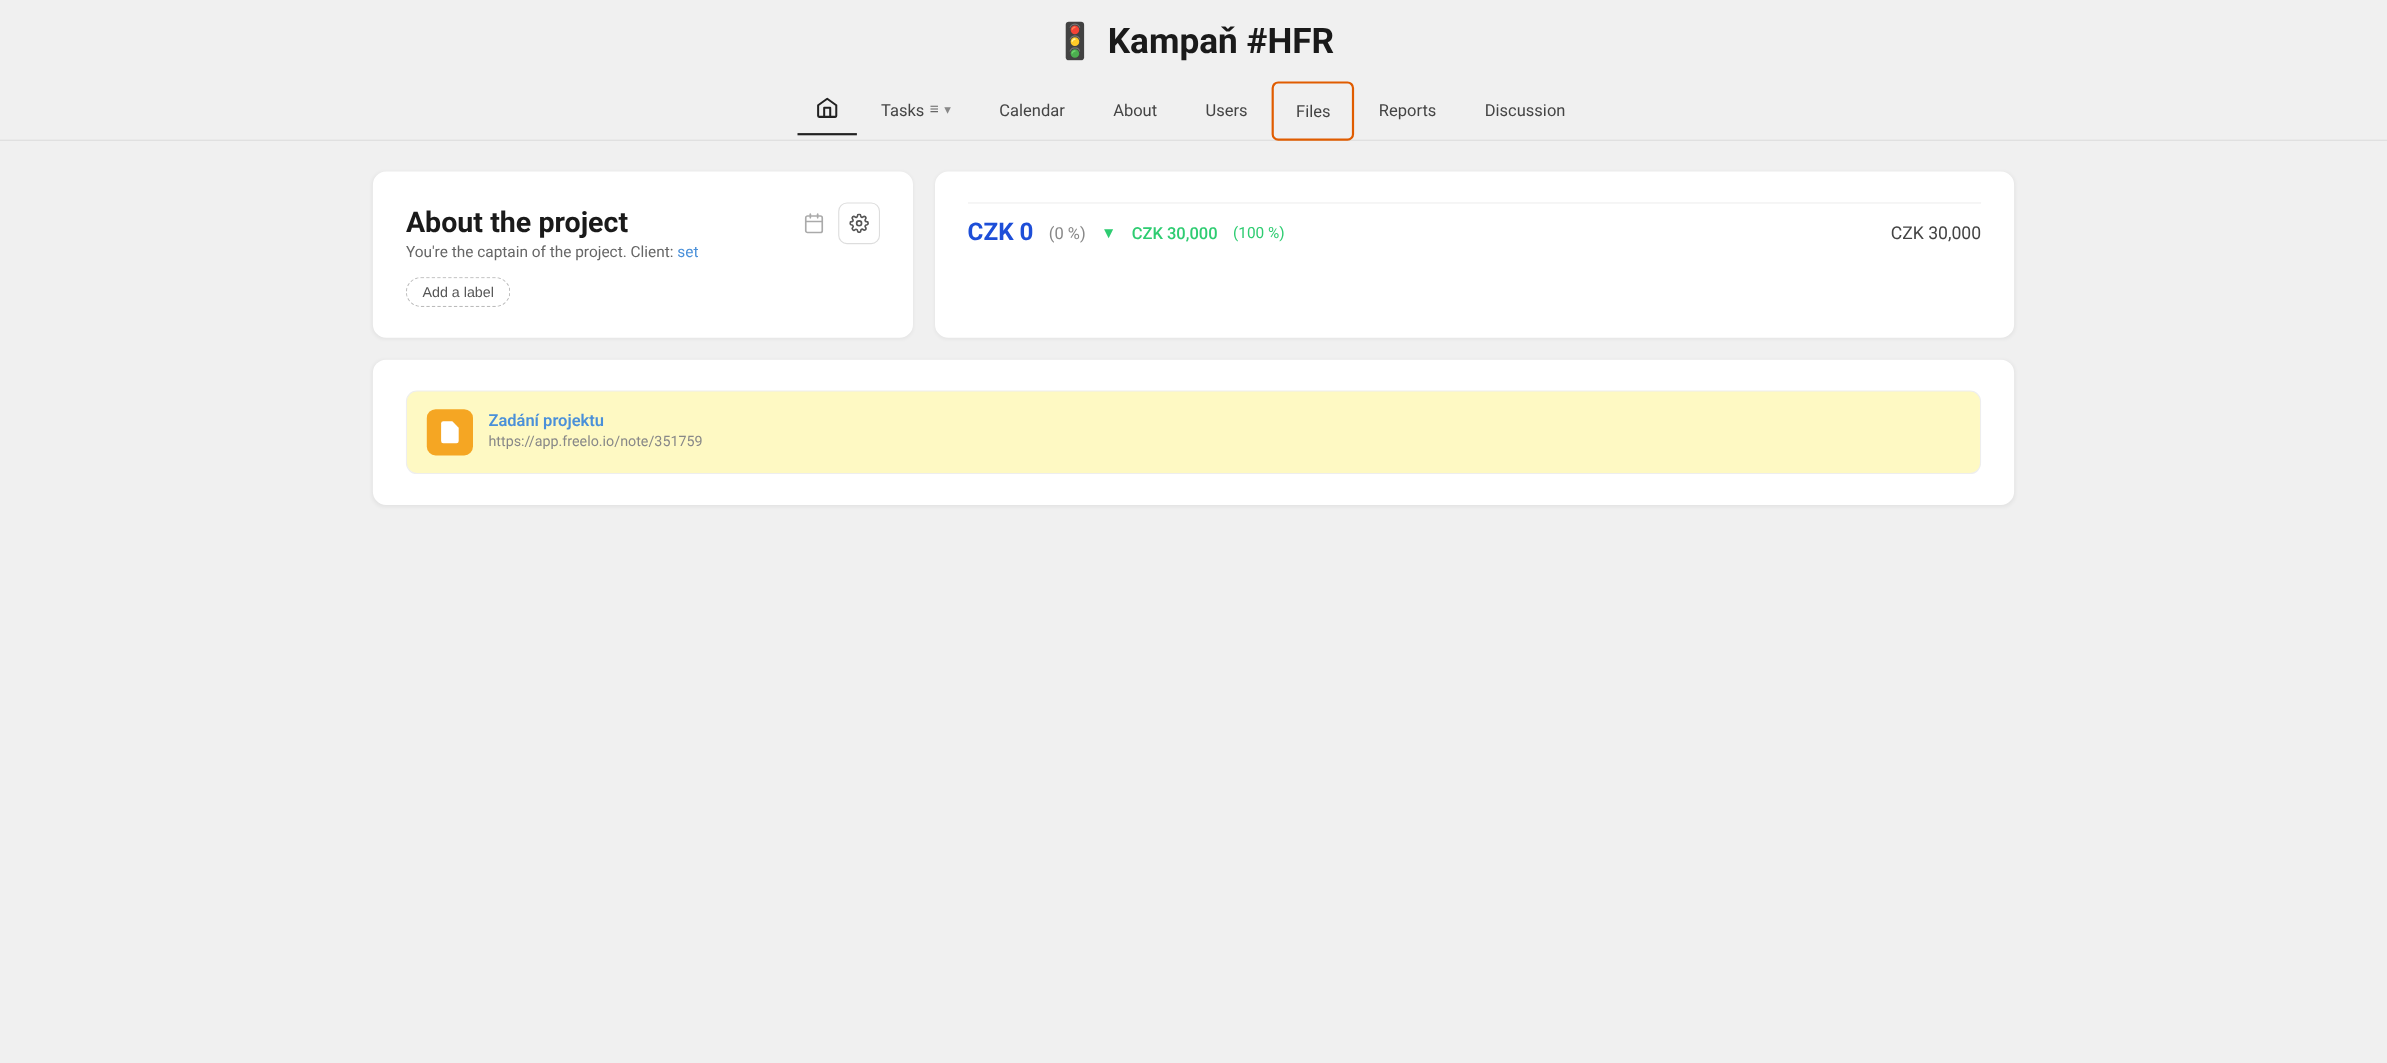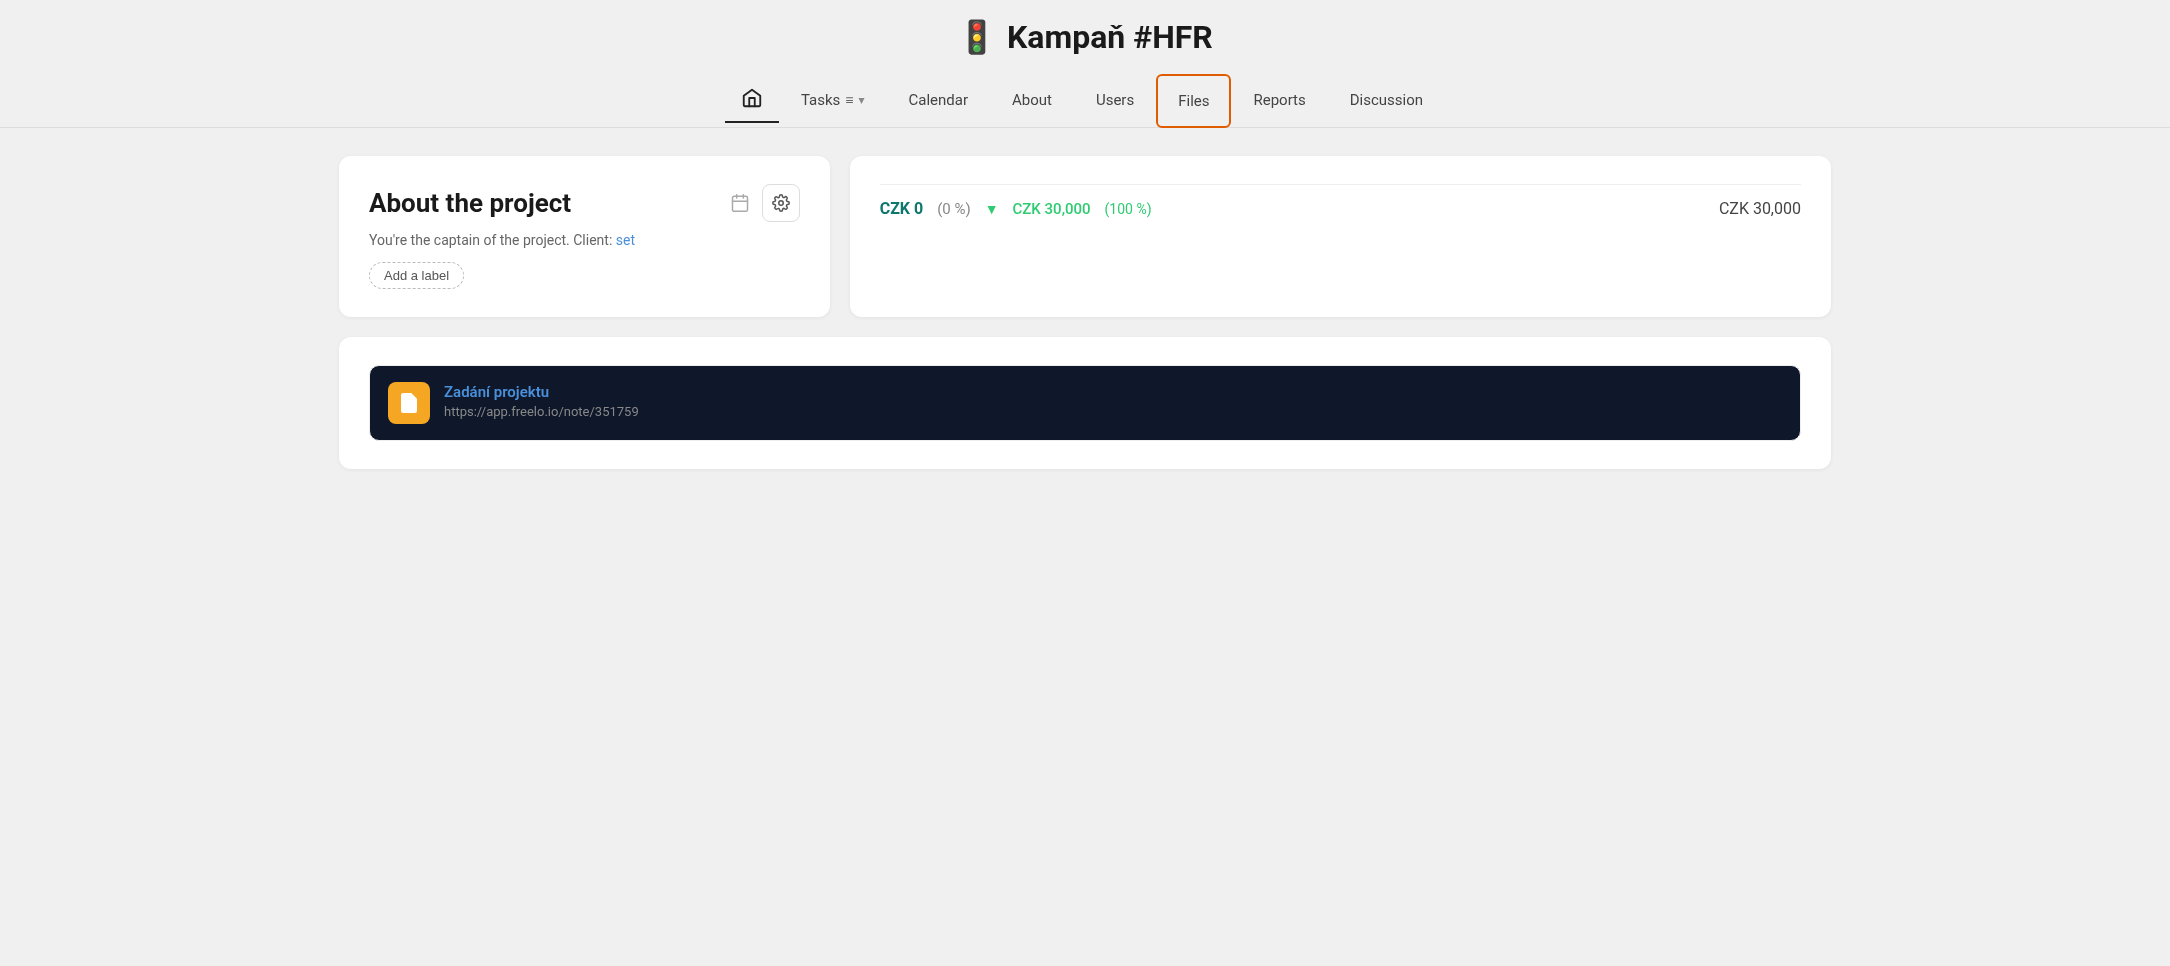--- a/index.html
+++ b/index.html
@@ -94,21 +94,20 @@
       border-radius: 12px;
       padding: 28px 30px;
       box-shadow: 0 1px 4px rgba(0,0,0,0.06);
     }
 
     
     .about-card-header {
       display: flex;
       align-items: center;
       gap: 12px;
-      margin-bottom: 10px;
     }
     .about-card-title {
       font-size: 26px;
       font-weight: 700;
       color: #1a1a1a;
       flex: 1;
     }
     .icon-btn {
       width: 38px;
       height: 38px;
@@ -158,22 +157,22 @@
     }
     .budget-row {
       display: flex;
       align-items: center;
       gap: 14px;
       border-top: 1px solid #eee;
       padding-top: 14px;
     }
     .budget-spent {
       font-weight: 700;
-      font-size: 16px;
-      color: #0f766e;
+      font-size: 22px;
+      color: #1d4ed8;
     }
     .budget-spent-pct {
       font-size: 15px;
       color: #888;
     }
     .budget-arrow {
       color: #2ecc71;
       font-size: 14px;
     }
     .budget-total-label {
@@ -221,21 +220,21 @@
       color: #fff;
       font-size: 20px;
       line-height: 1;
     }
 
     
     .pinned-item {
       display: flex;
       align-items: flex-start;
       gap: 14px;
-      background: #0f172a;
+      background: #fef9c3;
       border-radius: 10px;
       padding: 16px 18px;
       border: 1px solid #eee;
     }
     .pinned-icon {
       width: 42px;
       height: 42px;
       background: #f5a623;
       border-radius: 8px;
       display: flex;

